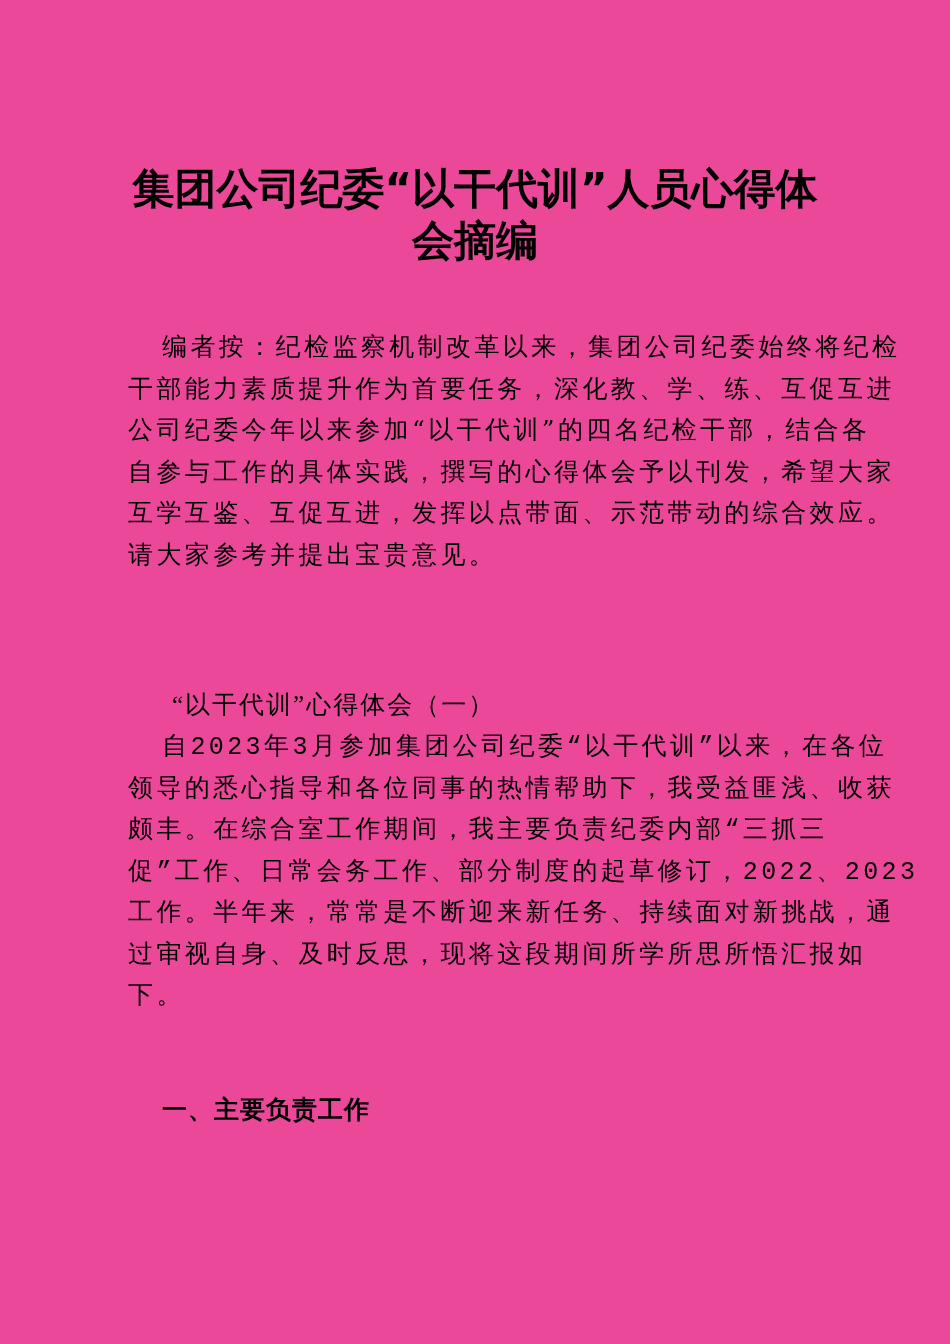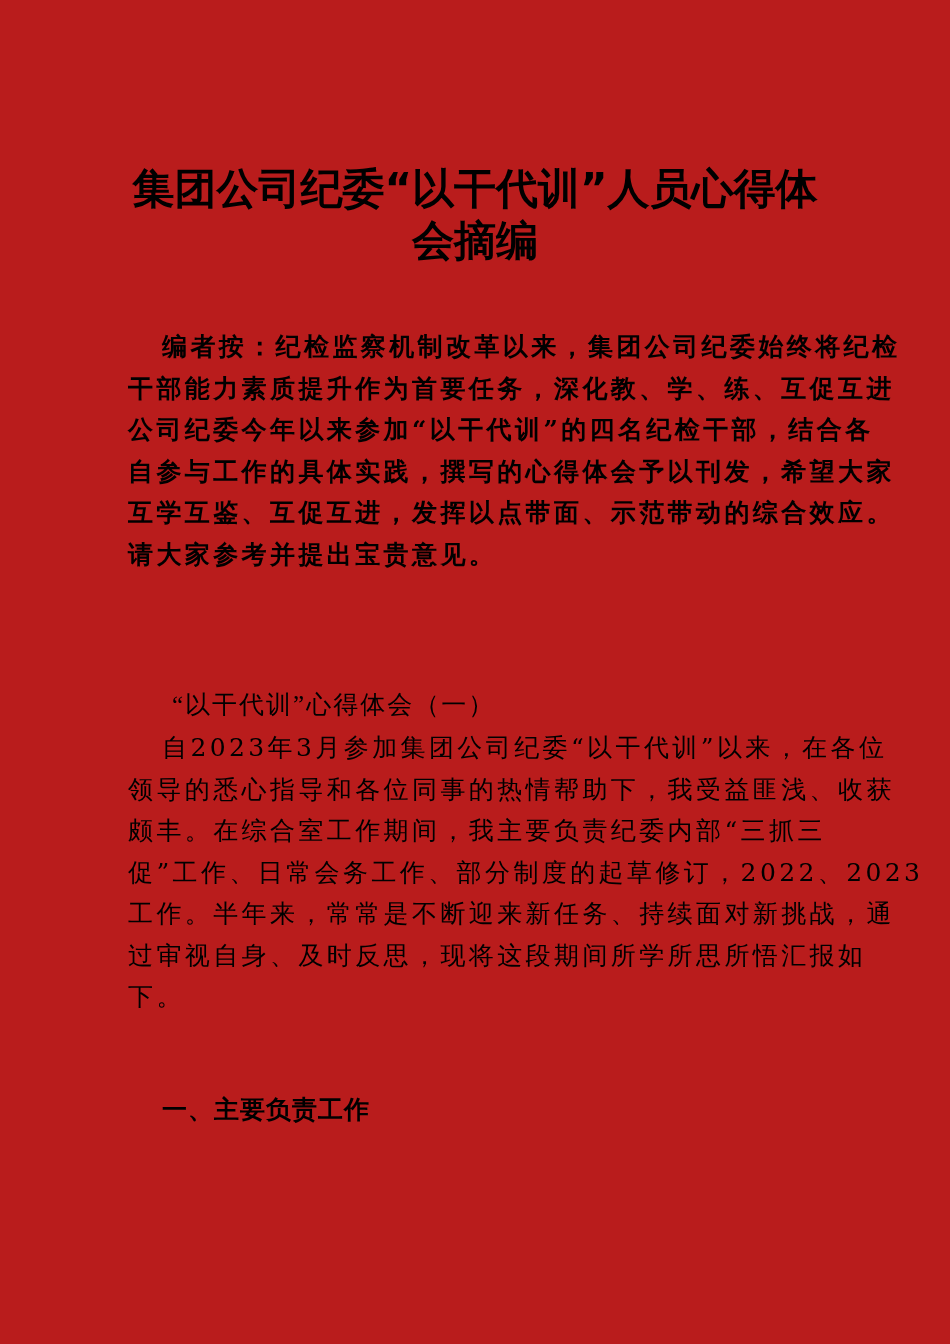--- a/index.html
+++ b/index.html
@@ -13,21 +13,21 @@
       position: relative;
       overflow: hidden;
       color: #000000;
     }
     .page {
       position: absolute;
       left: 0;
       top: 0;
       width: 950px;
       height: 1344px;
-      background: #b91c1c;
+      background: #ec4899;
     }
     .title {
       position: absolute;
       left: 100px;
       width: 750px;
       top: 163px;
       text-align: center;
       font-family: "DejaVu Sans", "Liberation Sans", sans-serif;
       font-weight: bold;
       font-size: 42px;
@@ -60,34 +60,34 @@
 </head>
 <body>
 
 <div class="page">
 
   <div class="title">
     <span class="line">集团公司纪委“以干代训”人员心得体</span>
     <span class="line">会摘编</span>
   </div>
 
-  <div class="body-text" style="top: 326px; font-weight: bold;">
+  <div class="body-text" style="top: 326px;">
     <span class="line indent">编者按：纪检监察机制改革以来，集团公司纪委始终将纪检</span>
     <span class="line">干部能力素质提升作为首要任务，深化教、学、练、互促互进</span>
     <span class="line">公司纪委今年以来参加“以干代训”的四名纪检干部，结合各</span>
     <span class="line">自参与工作的具体实践，撰写的心得体会予以刊发，希望大家</span>
     <span class="line">互学互鉴、互促互进，发挥以点带面、示范带动的综合效应。</span>
     <span class="line">请大家参考并提出宝贵意见。</span>
   </div>
 
   <div class="body-text" style="top: 684px;">
     <span class="line indent2" style="letter-spacing:2px;font-family:Liberation Serif, serif;">“以干代训”心得体会（一）</span>
   </div>
 
-  <div class="body-text" style="top: 727px;">
+  <div class="body-text" style="top: 727px; font-family: Liberation Mono, monospace;">
     <span class="line indent">自2023年3月参加集团公司纪委“以干代训”以来，在各位</span>
     <span class="line">领导的悉心指导和各位同事的热情帮助下，我受益匪浅、收获</span>
     <span class="line">颇丰。在综合室工作期间，我主要负责纪委内部“三抓三</span>
     <span class="line">促”工作、日常会务工作、部分制度的起草修订，2022、2023</span>
     <span class="line">工作。半年来，常常是不断迎来新任务、持续面对新挑战，通</span>
     <span class="line">过审视自身、及时反思，现将这段期间所学所思所悟汇报如</span>
     <span class="line">下。</span>
   </div>
 
   <div class="body-text" style="top: 1089px;">

